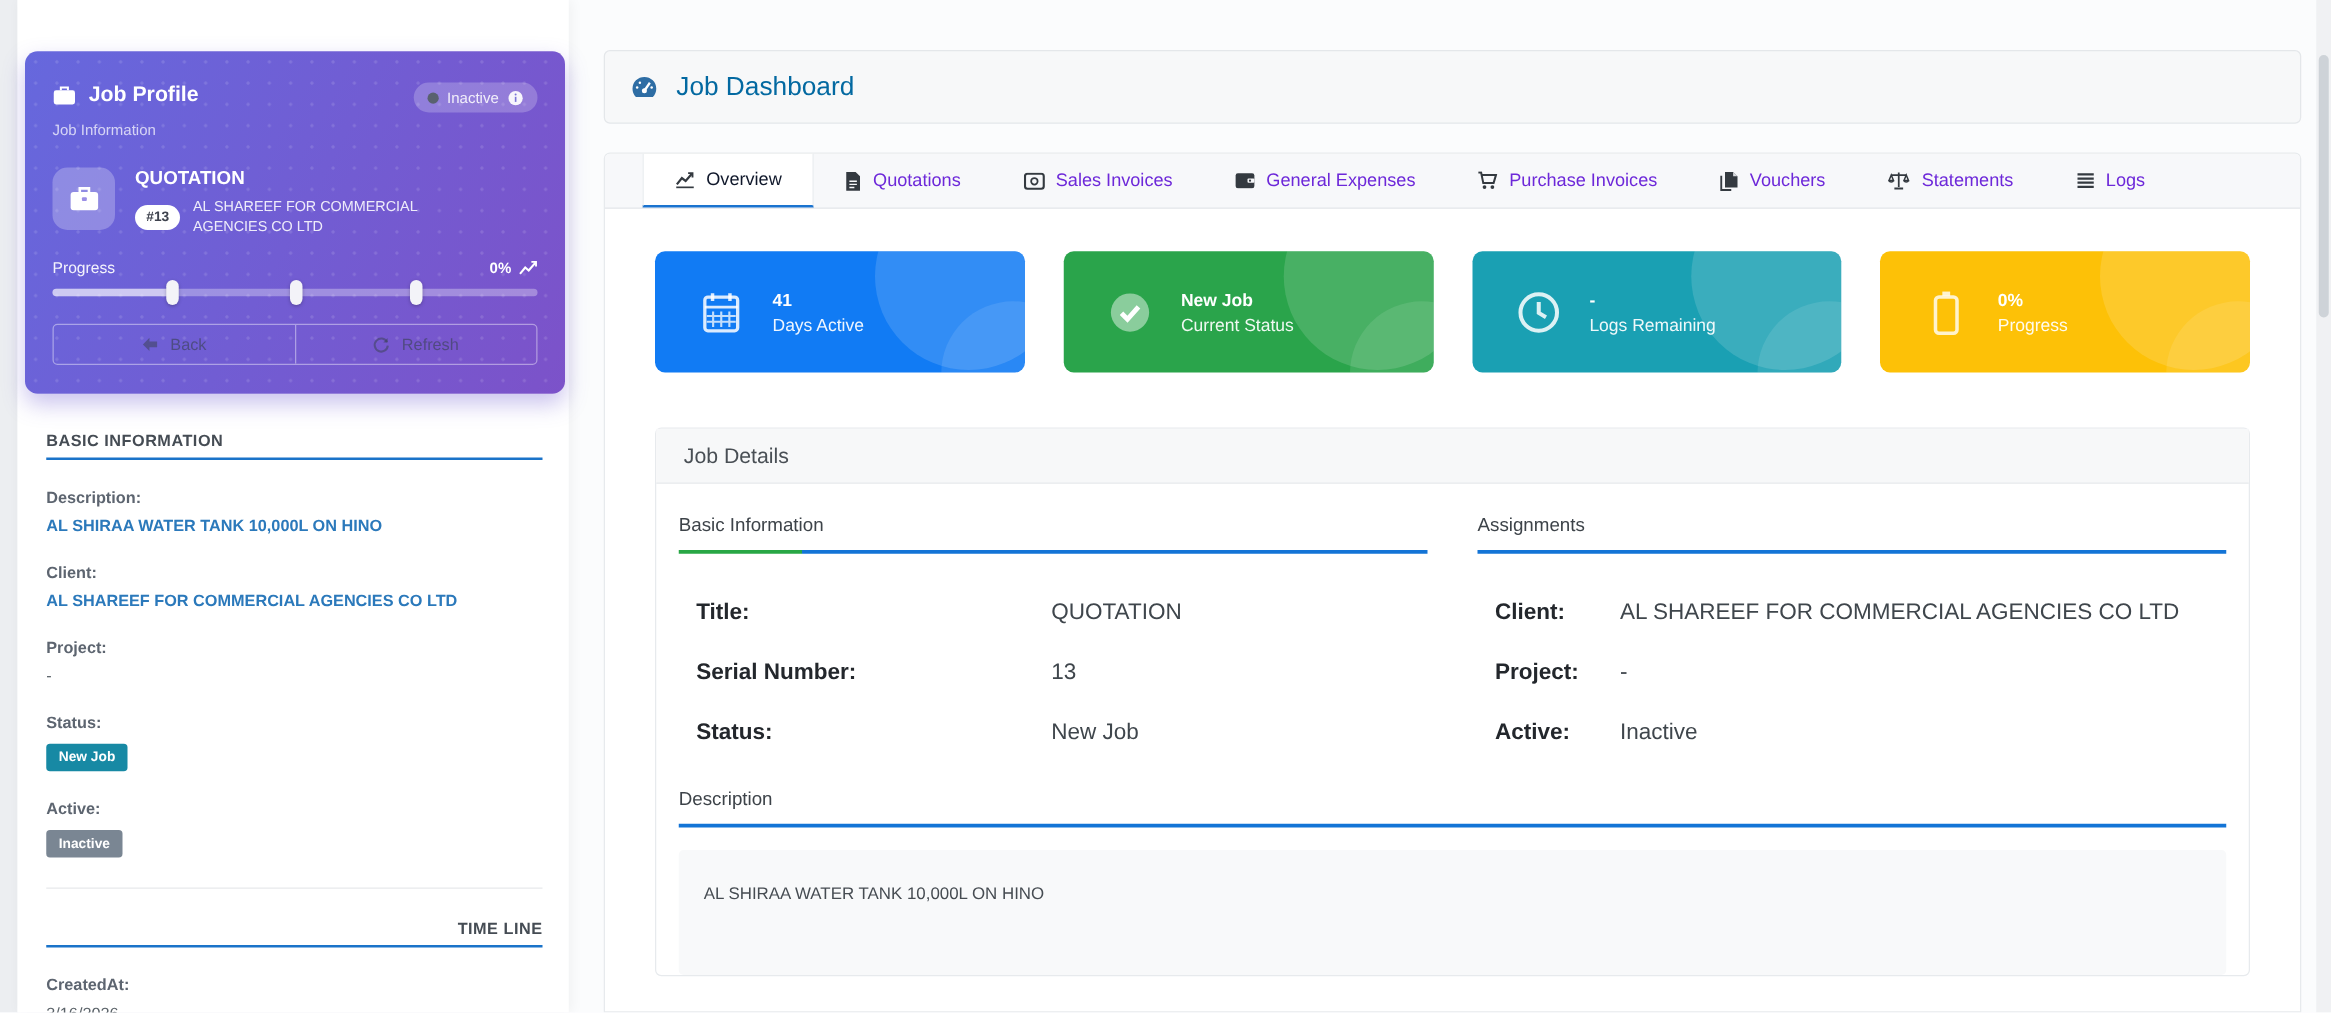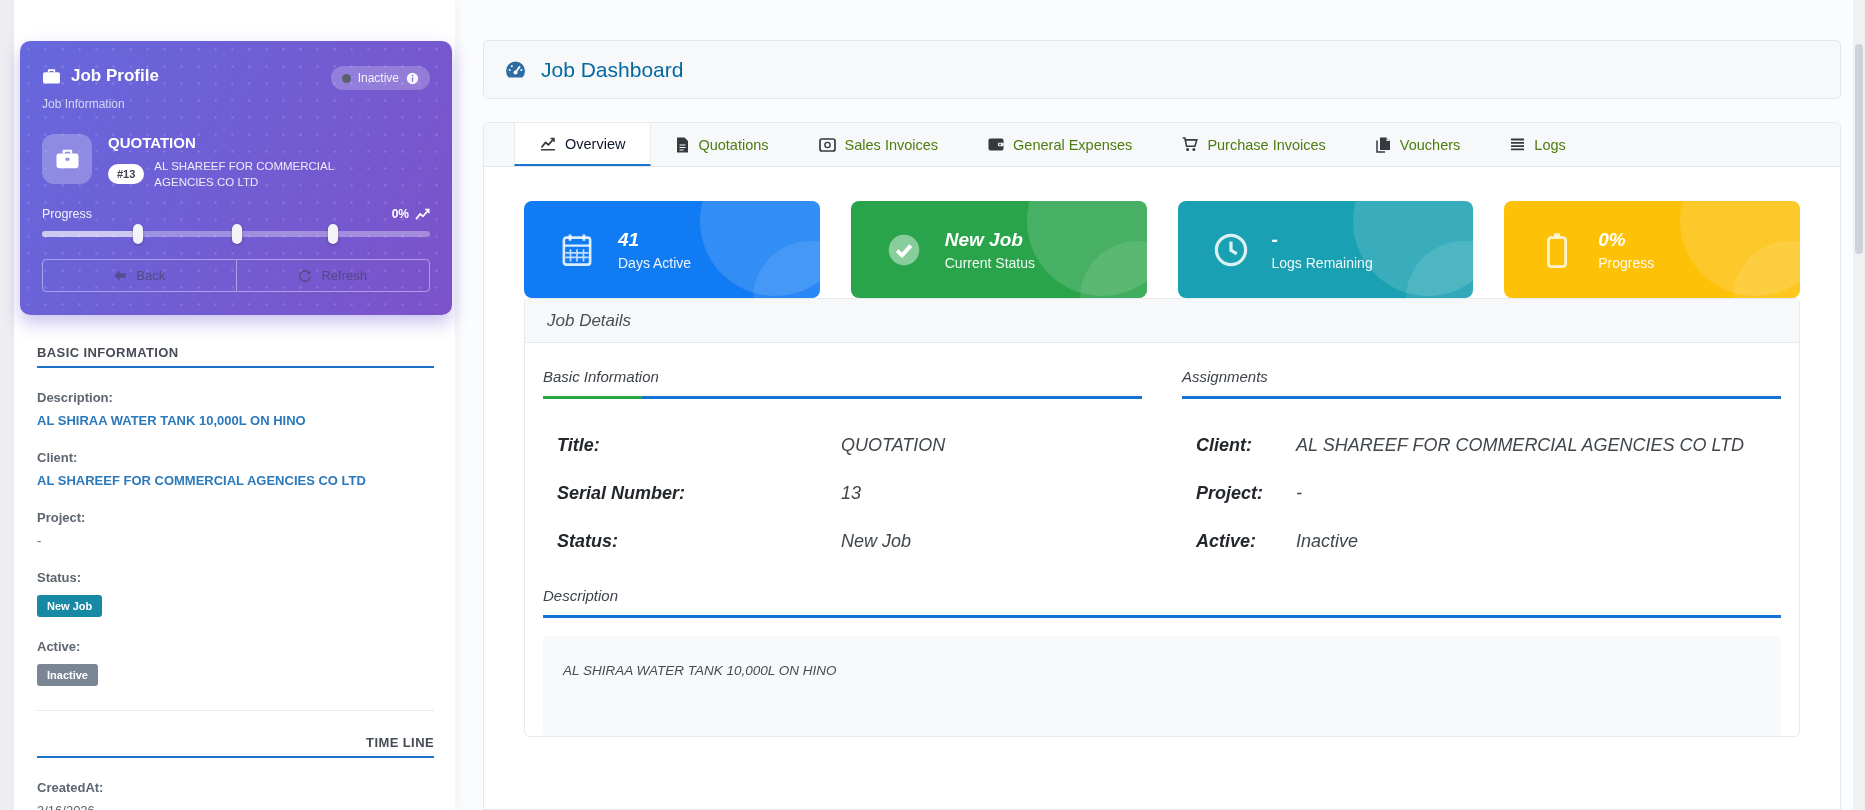--- a/index.html
+++ b/index.html
@@ -66,43 +66,43 @@
   .main-header { position:absolute; left:483px; top:40px; width:1358px; height:59px;
     background:#f7f8f9; border:1px solid #e4e7ea; border-radius:5px;
     display:flex; align-items:center; gap:13px; padding:0 19px; }
   .main-title { font-size:21px; color:#0369a1; }
 
   .tabs-card { position:absolute; left:483px; top:122px; width:1358px; height:688px;
     background:#fff; border:1px solid #e7eaed; border-radius:5px 5px 0 0; overflow:hidden; }
   .tabs-bar { height:44px; background:#f7f8fa; border-bottom:1px solid #e3e6ea;
     display:flex; align-items:stretch; padding-left:30px; }
   .tab { display:flex; align-items:center; gap:9px; padding:0 25px; font-size:14.5px;
-    color:#4d7c0f; cursor:pointer; white-space:nowrap; }
+    color:#6d28d9; cursor:pointer; white-space:nowrap; }
   .tab.active { background:#fff; border-left:1px solid #e9ecef; border-right:1px solid #e9ecef;
     border-bottom:2px solid #1a73cf; color:#0f172a; }
   .tab .ticon { display:flex; align-items:center; color:#343a40; }
 
   .content { padding:34px 40px 0 40px; }
   .stats { display:flex; gap:31px; }
   .stat { flex:1; height:97px; border-radius:8px; position:relative; overflow:hidden;
     display:flex; align-items:center; padding-left:32px; color:#fff; }
   .stat::before { content:""; position:absolute; right:-30px; top:-55px; width:150px; height:150px;
     border-radius:50%; background:rgba(255,255,255,.14); }
   .stat::after { content:""; position:absolute; right:-48px; bottom:-58px; width:115px; height:115px;
     border-radius:50%; background:rgba(255,255,255,.10); }
   .stat.blue { background:#117bf4; }
   .stat.green { background:#2aa44b; }
   .stat.teal { background:#1aa0b3; }
   .stat.yellow { background:#fdc107; }
   .stat .sicon { width:42px; display:flex; justify-content:center; }
   .stat .stxt { margin-left:20px; position:relative; z-index:1; }
-  .stat-value { font-size:19px; font-weight:700;font-style:italic; }
+  .stat-value { font-size:14px; font-weight:700; }
   .stat-label { margin-top:4px; font-size:14px; color:rgba(255,255,255,.93);text-align:center; }
 
-  .details-card { border:1px solid #e7eaed; border-radius:5px;font-style:italic; }
+  .details-card { margin-top:44px; border:1px solid #e7eaed; border-radius:5px; }
   .details-head { height:44px; background:#f7f8f9; border-bottom:1px solid #e7eaed;
     display:flex; align-items:center; padding:0 22px; font-size:17px; color:#494f55; }
   .details-body { padding:25px 18px 0 18px; }
   .cols { display:flex; gap:40px; }
   .col { flex:1; }
   .col-h { font-size:15px; color:#3d4349; padding-bottom:11px; }
   .u-blue { height:3px; background:#1374d6; }
   .u-mix { height:3px; background:linear-gradient(to right,#28a745 0 16.5%,#1374d6 16.5% 100%); }
   .drow { display:flex; margin-top:28px; padding-left:14px; font-size:18px; height:20px; }
   .drow.first { margin-top:36px; }
@@ -317,20 +317,34 @@
         <span class="ticon">
           <svg width="15" height="16" viewBox="0 0 15 16">
               <path d="M1 3.5v11.5h8" fill="none" stroke="currentColor" stroke-width="1.5"></path>
               <path d="M4 .5h6.5L14 4v9H4z" fill="currentColor"></path>
               <path d="M10.5 .5V4H14" fill="#f7f8fa" opacity=".85"></path>
             </svg>
         </span>
         <span>Vouchers</span>
       </div>
 
+      <div class="tab">
+        <span class="ticon">
+          <svg width="18" height="15" viewBox="0 0 18 15">
+              <path d="M9 1v11.5" stroke="currentColor" stroke-width="1.4"></path>
+              <path d="M3 3h12" stroke="currentColor" stroke-width="1.4"></path>
+              <path d="M3 3 L1.2 7.4 h3.6 Z M3 3 l1.8 4.4" fill="none" stroke="currentColor" stroke-width="1.2"></path>
+              <path d="M1.2 7.4a1.9 1.9 0 0 0 3.6 0" fill="none" stroke="currentColor" stroke-width="1.2"></path>
+              <path d="M15 3 L13.2 7.4 h3.6 Z" fill="none" stroke="currentColor" stroke-width="1.2"></path>
+              <path d="M13.2 7.4a1.9 1.9 0 0 0 3.6 0" fill="none" stroke="currentColor" stroke-width="1.2"></path>
+              <path d="M5.5 13.7h7" stroke="currentColor" stroke-width="1.6"></path>
+            </svg>
+        </span>
+        <span>Statements</span>
+      </div>
 
       <div class="tab">
         <span class="ticon">
           <svg width="15" height="13" viewBox="0 0 15 13">
               <path d="M1 1.5h13M1 4.8h13M1 8.1h13M1 11.4h13" stroke="currentColor" stroke-width="1.8"></path>
             </svg>
         </span>
         <span>Logs</span>
       </div>
     </div>

